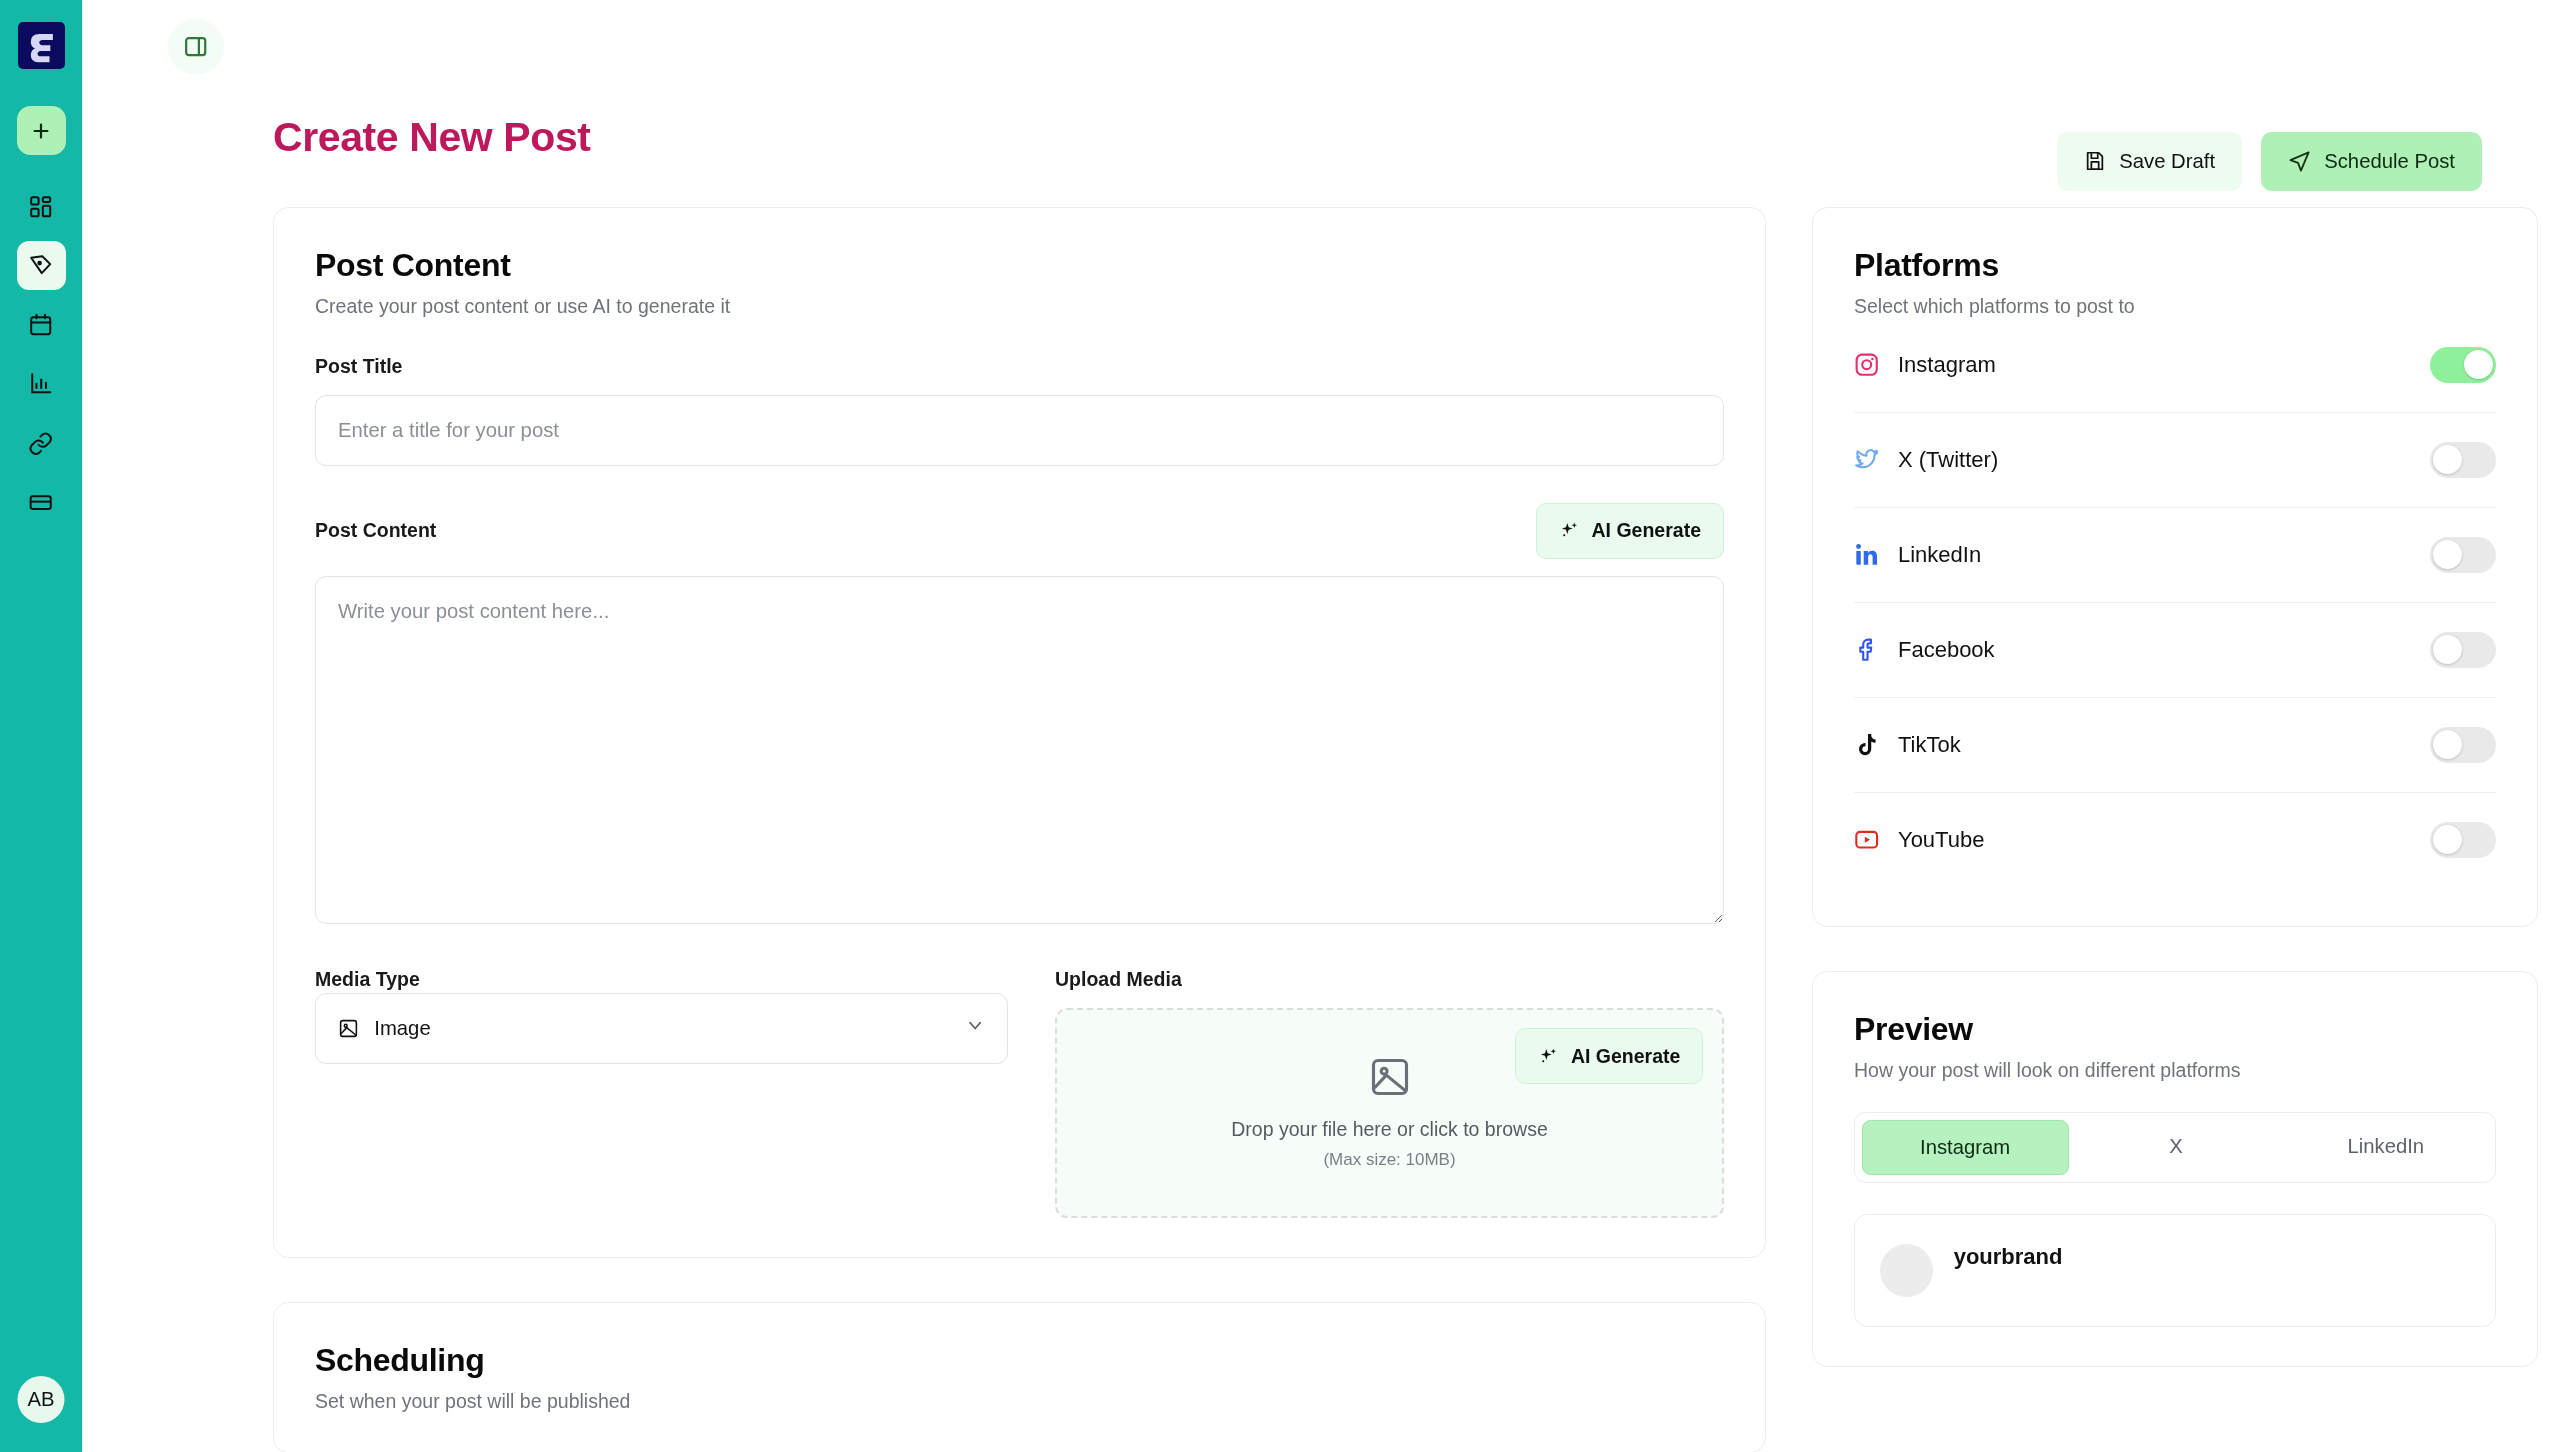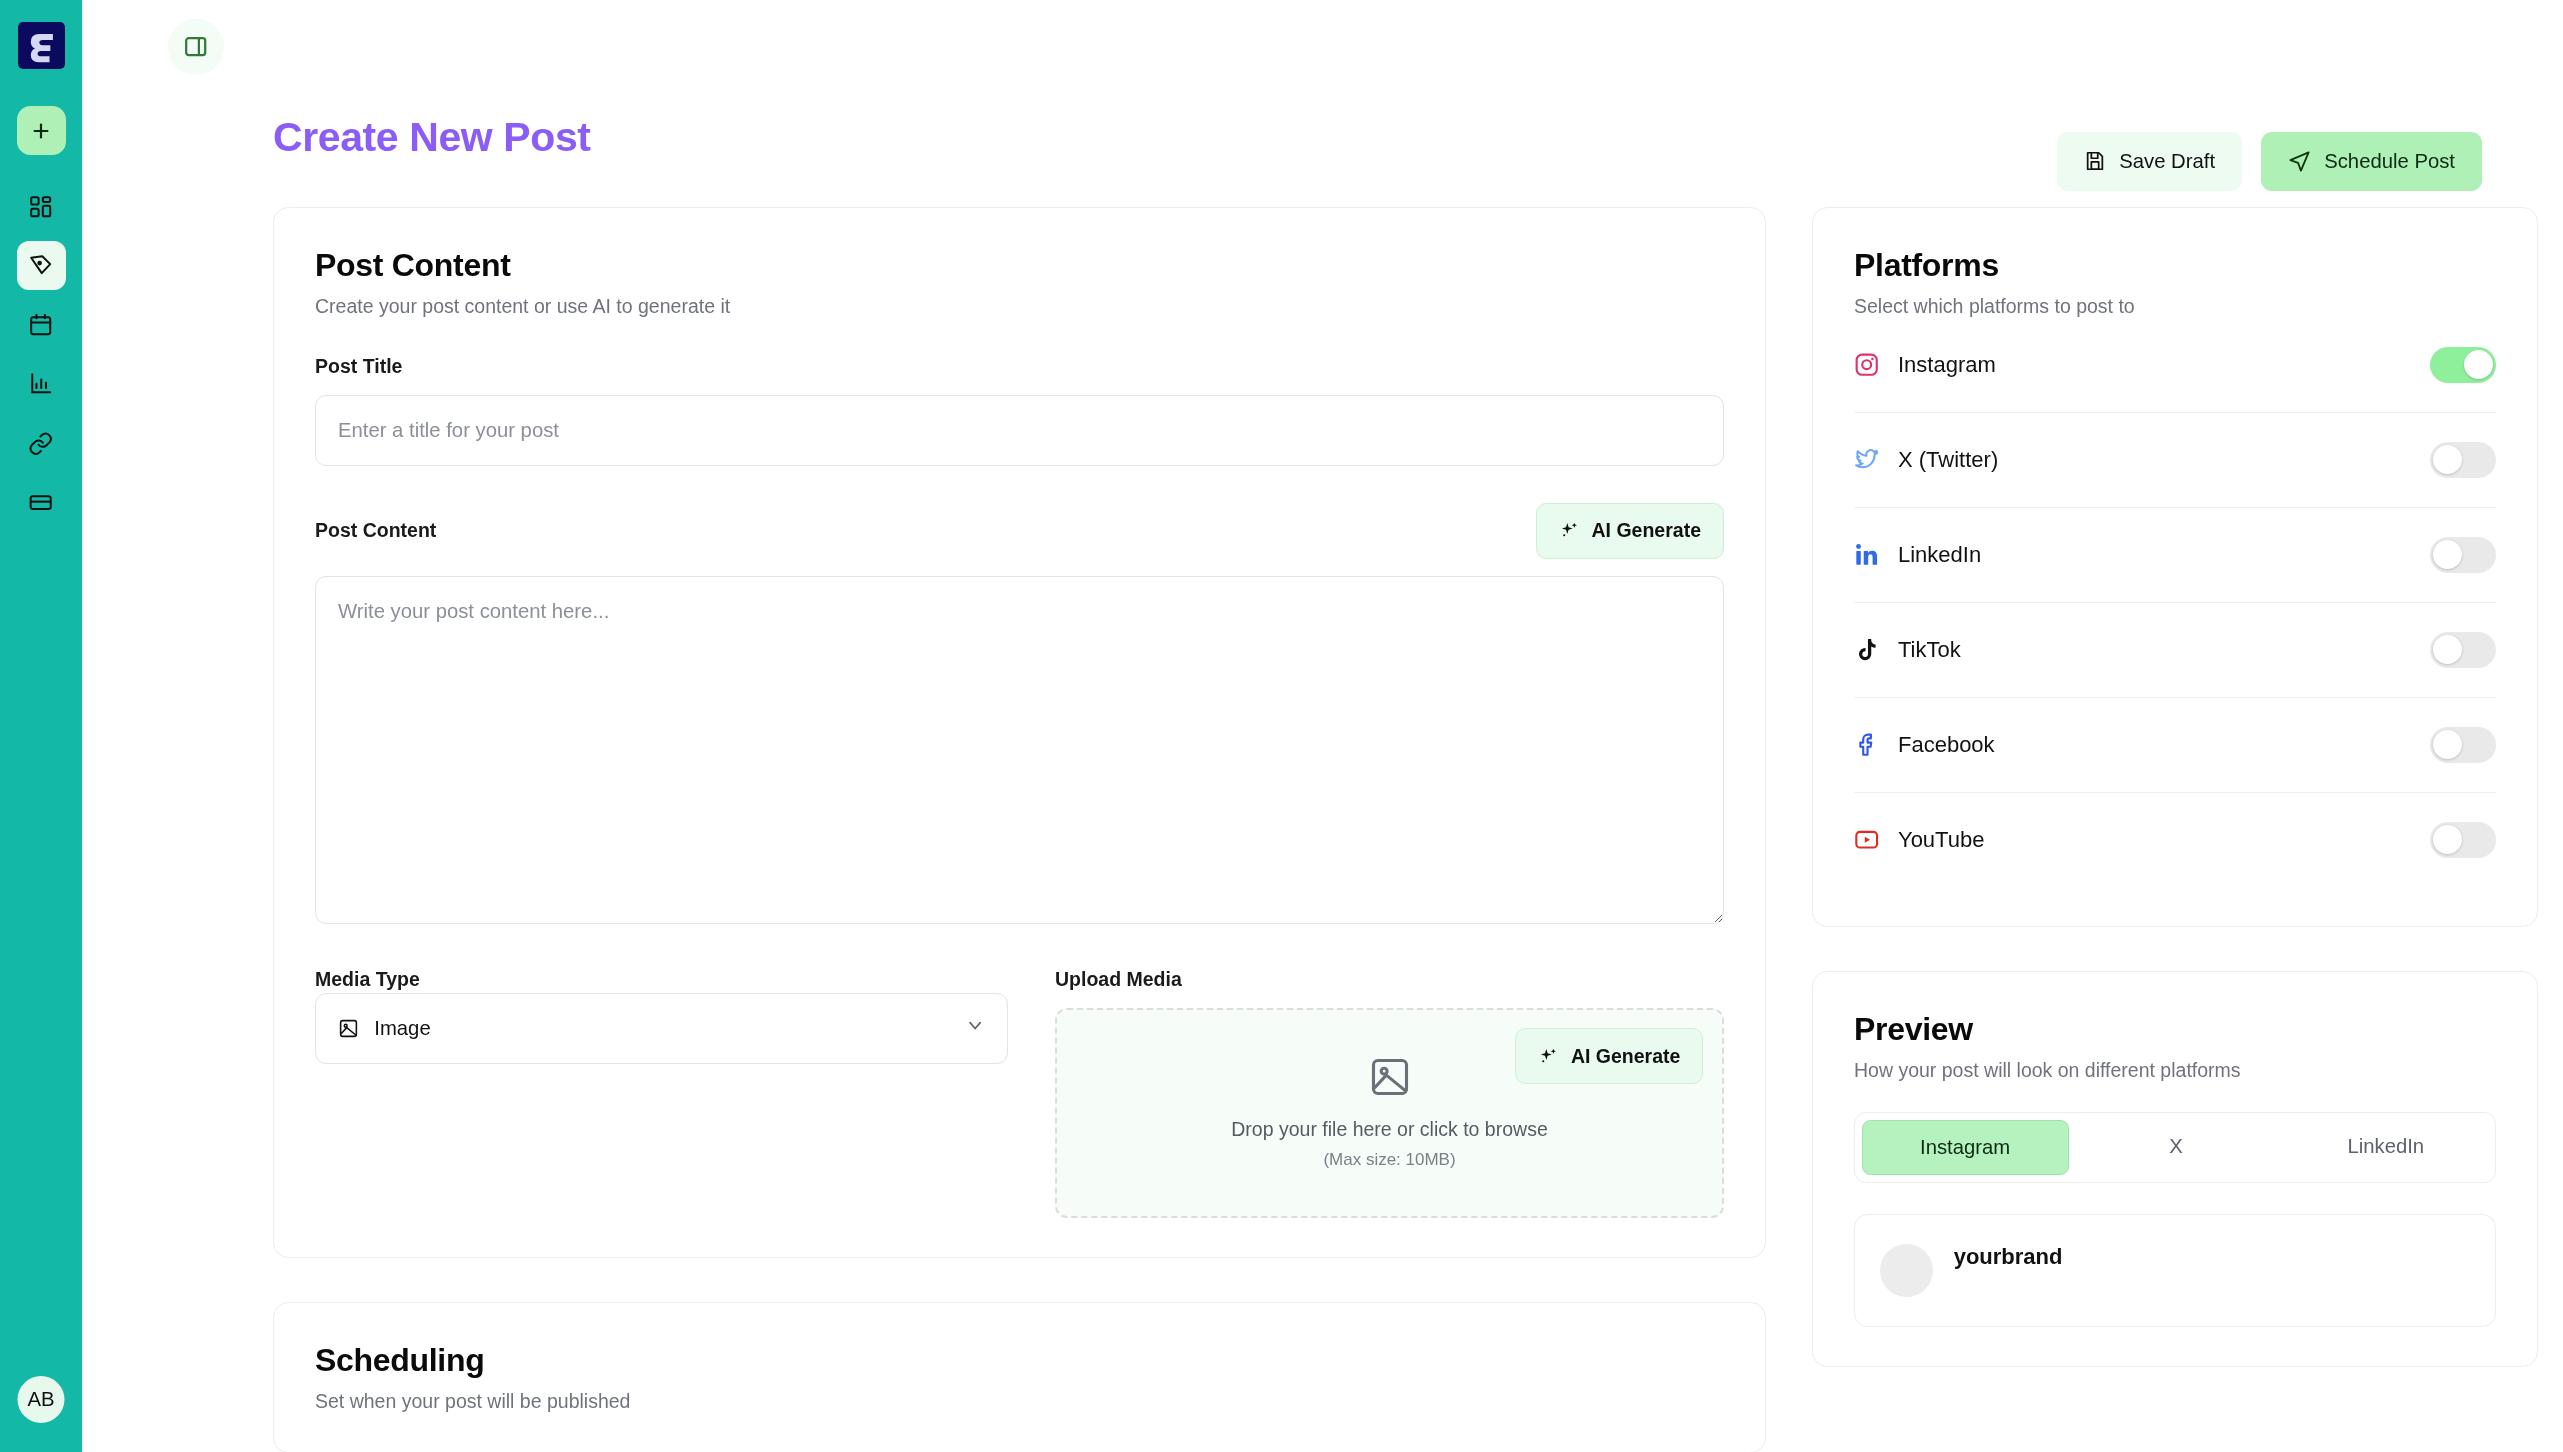--- a/index.html
+++ b/index.html
@@ -54,21 +54,21 @@
     width: 56px; height: 56px; border-radius: 50%;
     background: #f3fcf5;
     display: flex; align-items: center; justify-content: center;
     cursor: pointer;
   }
 
   .page-head {
     display: flex; align-items: center; justify-content: space-between;
     padding: 0 81px 0 190px; height: 78px;
   }
-  .page-title { font-size: 41px; font-weight: 700; color: #8b5cf6; letter-spacing: -0.4px; }
+  .page-title { font-size: 41px; font-weight: 700; color: #be185d; letter-spacing: -0.4px; }
   .head-actions { display: flex; gap: 18.6px; align-items: center; margin-top: 48px; }
   .btn {
     display: flex; align-items: center; gap: 13.6px;
     height: 59px; padding: 0 27px; border-radius: 11px;
     font-size: 20.3px; font-weight: 500; cursor: pointer; border: none;
     font-family: "Liberation Sans", sans-serif;
   }
   .btn-secondary { background: #eefbf1; color: #111; }
   .btn-primary { background: #aef0b6; color: #0c2a12; }
 
@@ -404,37 +404,37 @@
                 </svg>
               </span>
               <span class="plat-name">LinkedIn</span>
               <span class="toggle">
                   <span class="knob"></span>
                 </span>
             </div>
 
             <div class="plat-row">
               <span class="icon-sq">
+                <svg width="25.4" height="25.4" viewBox="0 0 24 24" fill="none" stroke="#2F58E8" stroke-width="2" stroke-linejoin="round">
+                  <path d="M16 2.5h-2.8A4.5 4.5 0 0 0 8.7 7v3H6v4h2.7v7.5h4.1V14h2.9l.6-4h-3.5V7.4c0-1 .3-1.4 1.3-1.4H16z"></path>
+                </svg>
+              </span>
+              <span class="plat-name">Facebook</span>
+              <span class="toggle">
+                  <span class="knob"></span>
+                </span>
+            </div>
+
+            <div class="plat-row">
+              <span class="icon-sq">
                 <svg width="25.4" height="25.4" viewBox="0 0 24 24" fill="#111">
                   <path d="M16.3 2h-3.1v14.1a2.7 2.7 0 1 1-2.3-2.66v-3.1a5.8 5.8 0 1 0 5.4 5.78V8.9a7 7 0 0 0 4.1 1.3V7.1a4.1 4.1 0 0 1-4.1-4.1z"></path>
                 </svg>
               </span>
               <span class="plat-name">TikTok</span>
-              <span class="toggle">
-                  <span class="knob"></span>
-                </span>
-            </div>
-
-            <div class="plat-row">
-              <span class="icon-sq">
-                <svg width="25.4" height="25.4" viewBox="0 0 24 24" fill="none" stroke="#2F58E8" stroke-width="2" stroke-linejoin="round">
-                  <path d="M16 2.5h-2.8A4.5 4.5 0 0 0 8.7 7v3H6v4h2.7v7.5h4.1V14h2.9l.6-4h-3.5V7.4c0-1 .3-1.4 1.3-1.4H16z"></path>
-                </svg>
-              </span>
-              <span class="plat-name">Facebook</span>
               <span class="toggle">
                   <span class="knob"></span>
                 </span>
             </div>
 
             <div class="plat-row">
               <span class="icon-sq">
                 <svg width="25.4" height="25.4" viewBox="0 0 24 24" fill="none" stroke="#E02A22" stroke-width="2">
                   <rect x="2.2" y="4.6" width="19.6" height="14.8" rx="3.4"></rect>
                   <path d="M10.2 9.1 L15.2 12 L10.2 14.9 Z" fill="#E02A22" stroke="none"></path>

